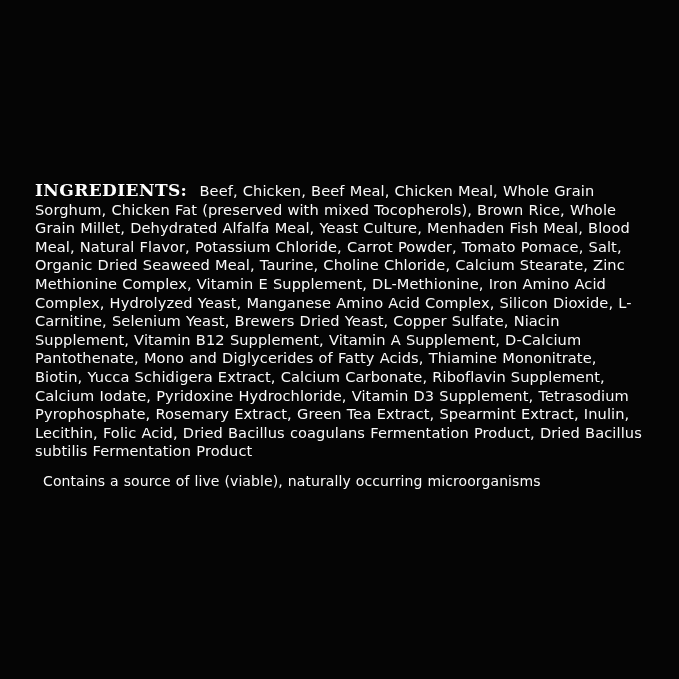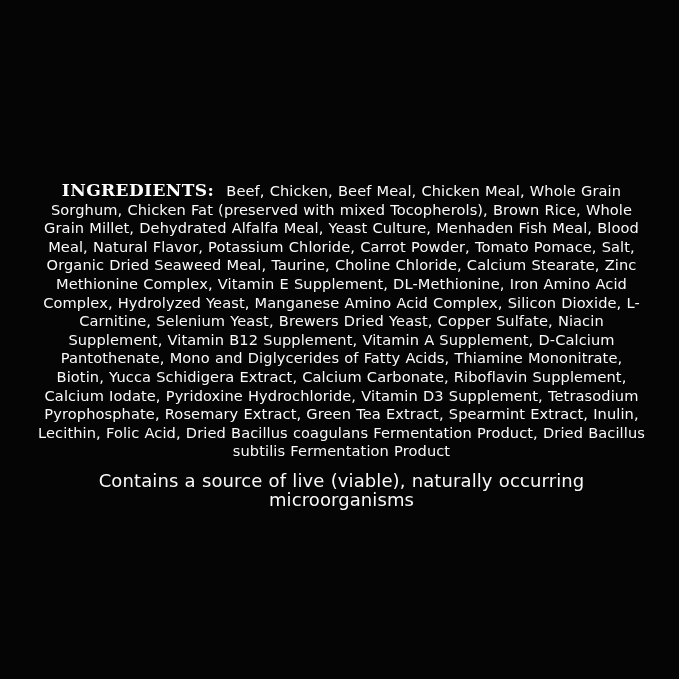--- a/index.html
+++ b/index.html
@@ -7,21 +7,20 @@
     padding: 0;
     background: #000;
   }
   .canvas {
     position: relative;
     width: 679px;
     height: 679px;
     background: #050505;
     overflow: hidden;
     font-family: "DejaVu Sans", "Liberation Sans", sans-serif;
-    text-align: center;
   }
   .label-block {
     position: absolute;
     left: 35px;
     top: 181px;
     width: 613px;
     color: #fafafa;
   }
   .ingredients-paragraph {
     margin: 0;
@@ -32,23 +31,23 @@
   }
   .ingredients-heading {
     font-family: "DejaVu Serif", "Liberation Serif", serif;
     font-weight: bold;
     font-size: 17px;
     letter-spacing: 0.4px;
     margin-right: 7px;
     color: #ffffff;
   }
   .microorganisms-note {
-    margin: 16px;
+    margin: 8px;
     margin-top: 11px;
-    font-size: 18px;
+    font-size: 14px;
     line-height: 18.6px;
     letter-spacing: 0.1px;
     word-spacing: 0.4px;
   }
 </style>
 </head>
 <body>
 
 <div class="canvas">
   <div class="label-block">

